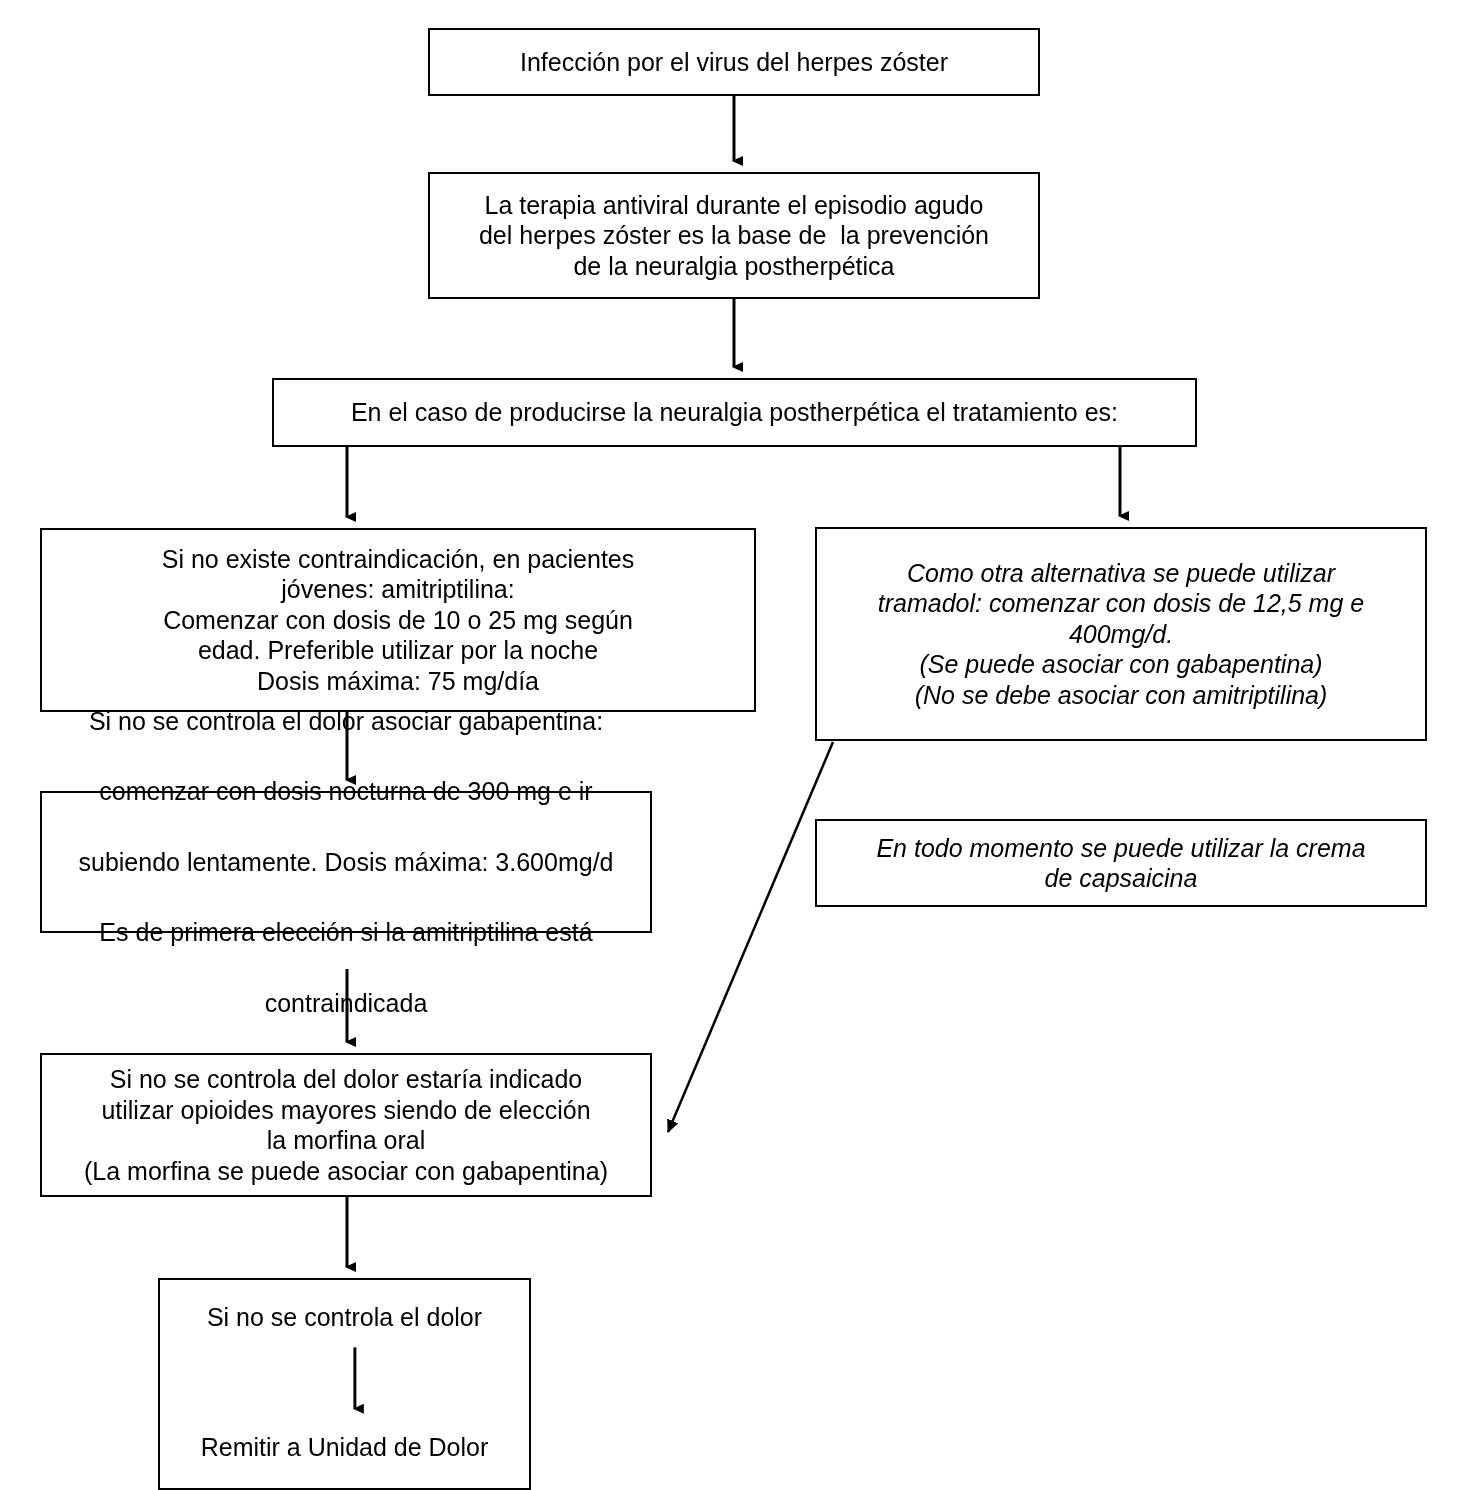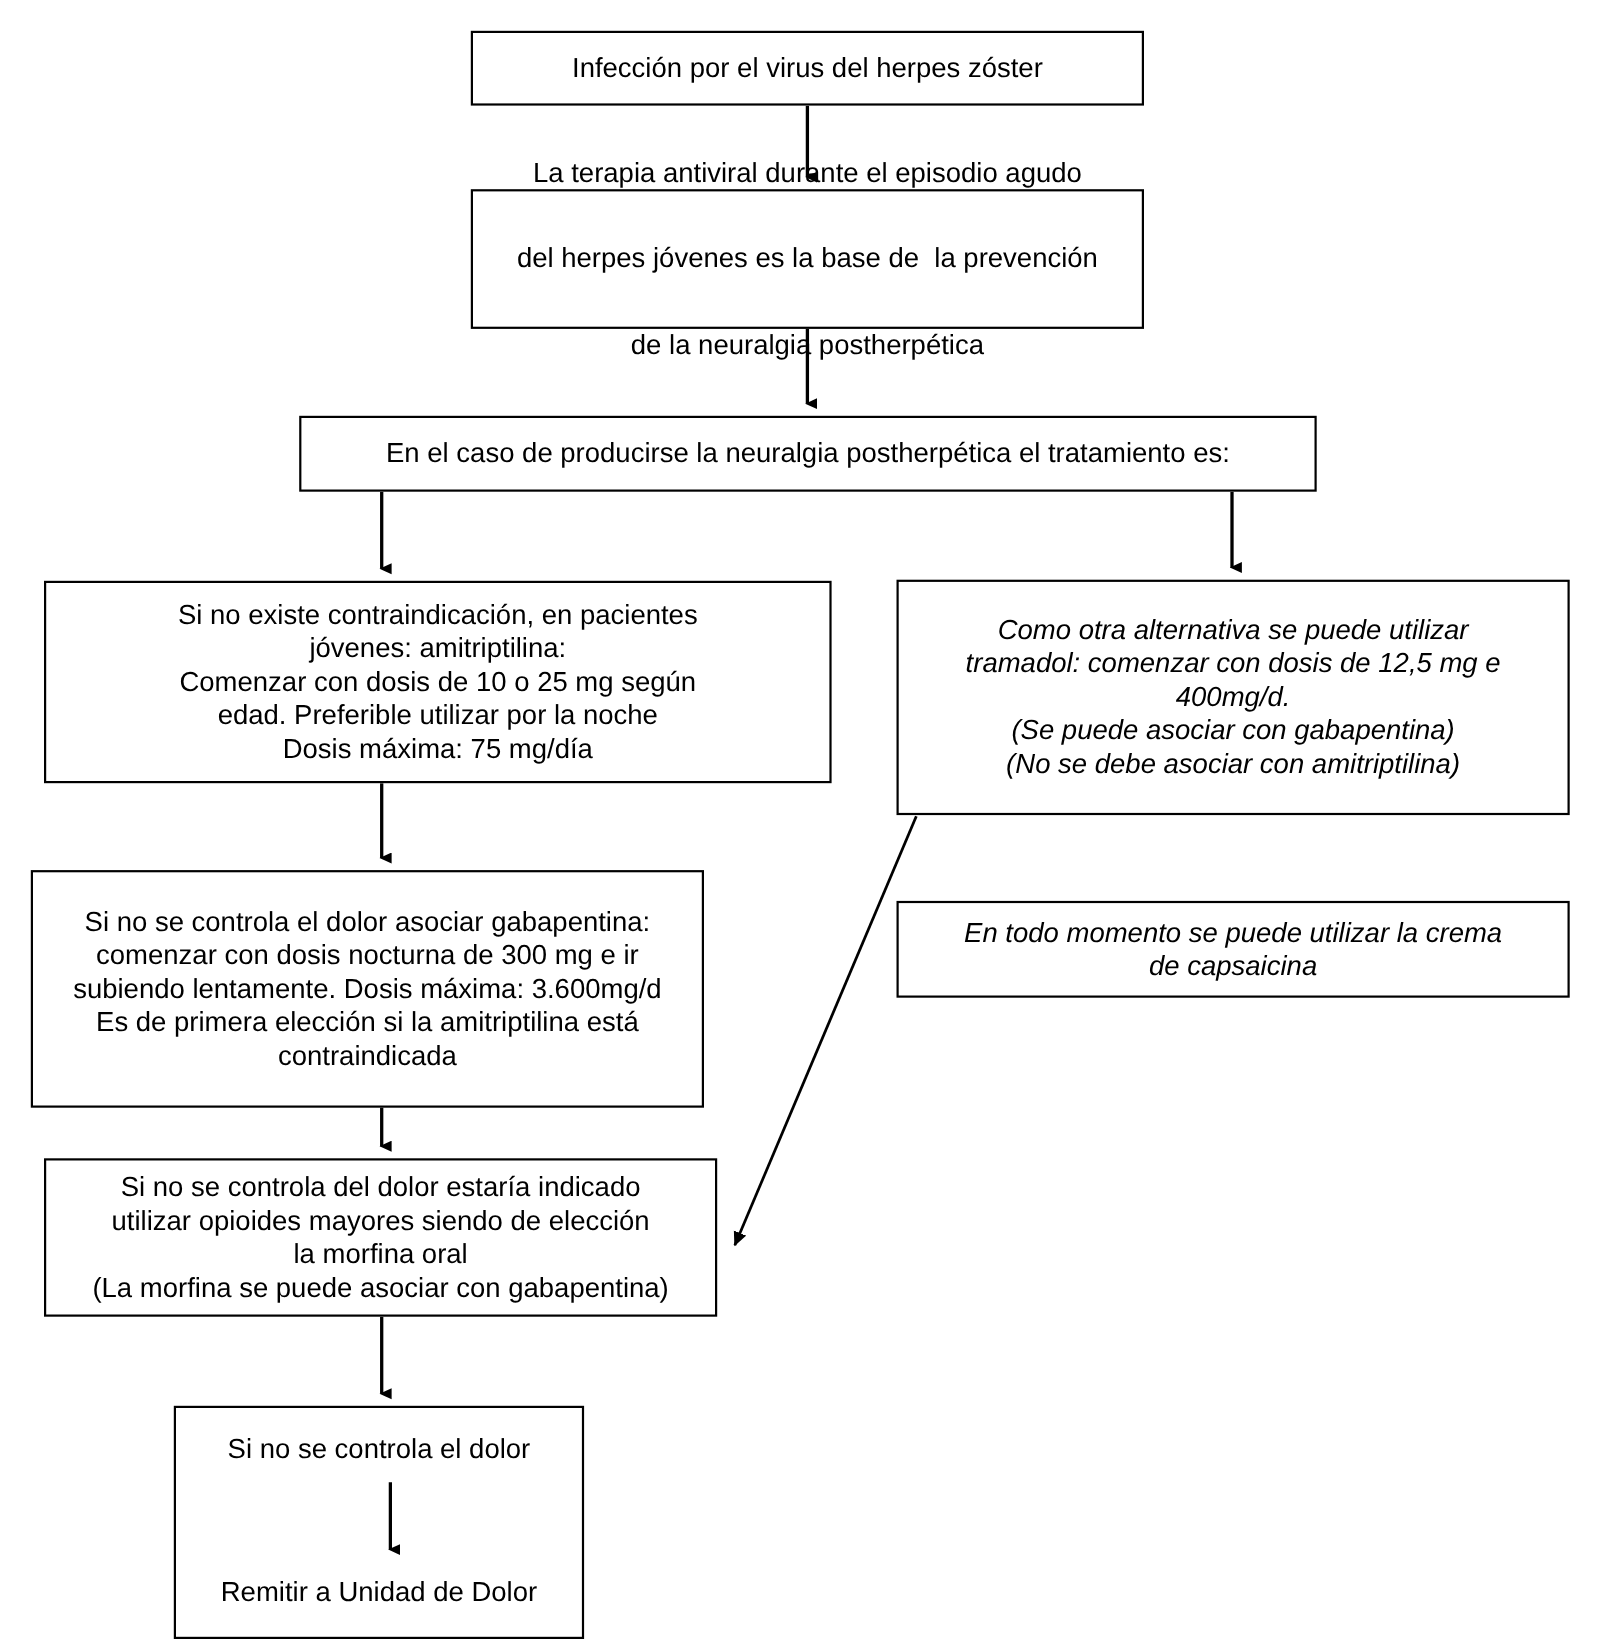--- a/index.html
+++ b/index.html
@@ -95,23 +95,23 @@
 
     <g>
       <line x1="833" y1="742" x2="668" y2="1132" stroke="#000000" stroke-width="2.5" marker-end="url(#arrowdiag)"></line>
     </g>
   </svg>
 
   <div class="node" style="left:428px; top:28px; width:612px; height:68px;">
     <span class="line">Infección por el virus del herpes zóster</span>
   </div>
 
-  <div class="node" style="left:428px; top:172px; width:612px; height:127px;gap:48px;">
+  <div class="node" style="left:428px; top:172px; width:612px; height:127px;">
     <span class="line">La terapia antiviral durante el episodio agudo</span>
-    <span class="line">del herpes jóvenes es la base de  la prevención</span>
+    <span class="line">del herpes zóster es la base de  la prevención</span>
     <span class="line">de la neuralgia postherpética</span>
   </div>
 
   <div class="node" style="left:272px; top:378px; width:925px; height:69px;">
     <span class="line">En el caso de producirse la neuralgia postherpética el tratamiento es:</span>
   </div>
 
   <div class="node" style="left:40px; top:528px; width:716px; height:184px;">
     <span class="line">Si no existe contraindicación, en pacientes</span>
     <span class="line">jóvenes: amitriptilina:</span>
@@ -121,21 +121,21 @@
   </div>
 
   <div class="node" style="left:815px; top:527px; width:612px; height:214px;font-style:italic;">
     <span class="line">Como otra alternativa se puede utilizar</span>
     <span class="line">tramadol: comenzar con dosis de 12,5 mg e</span>
     <span class="line">400mg/d.</span>
     <span class="line">(Se puede asociar con gabapentina)</span>
     <span class="line">(No se debe asociar con amitriptilina)</span>
   </div>
 
-  <div class="node" style="left:28px; top:791px; width:612px; height:216px;">
+  <div class="node" style="left:40px; top:791px; width:612px; height:142px;gap:40px;">
     <span class="line">Si no se controla el dolor asociar gabapentina:</span>
     <span class="line">comenzar con dosis nocturna de 300 mg e ir</span>
     <span class="line">subiendo lentamente. Dosis máxima: 3.600mg/d</span>
     <span class="line">Es de primera elección si la amitriptilina está</span>
     <span class="line">contraindicada</span>
   </div>
 
   <div class="node italic" style="left:815px; top:819px; width:612px; height:88px;">
     <span class="line">En todo momento se puede utilizar la crema</span>
     <span class="line">de capsaicina</span>

